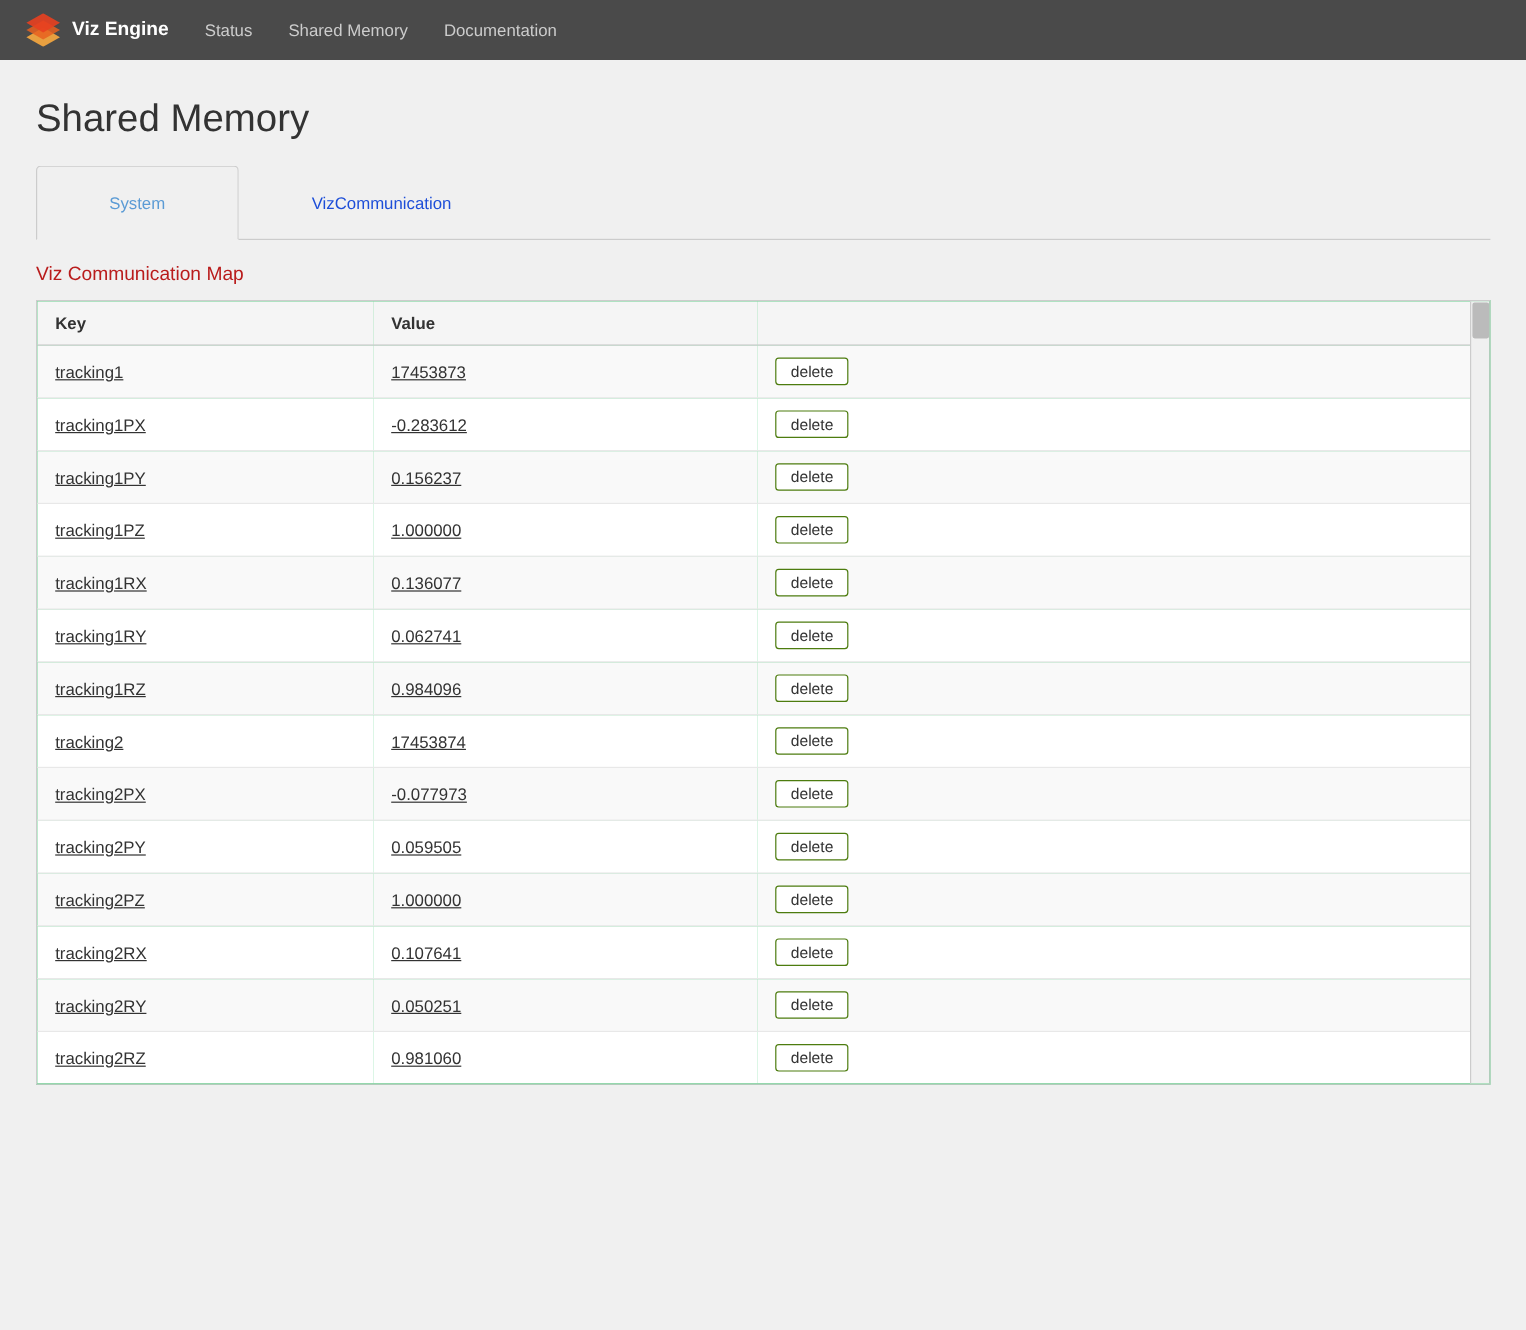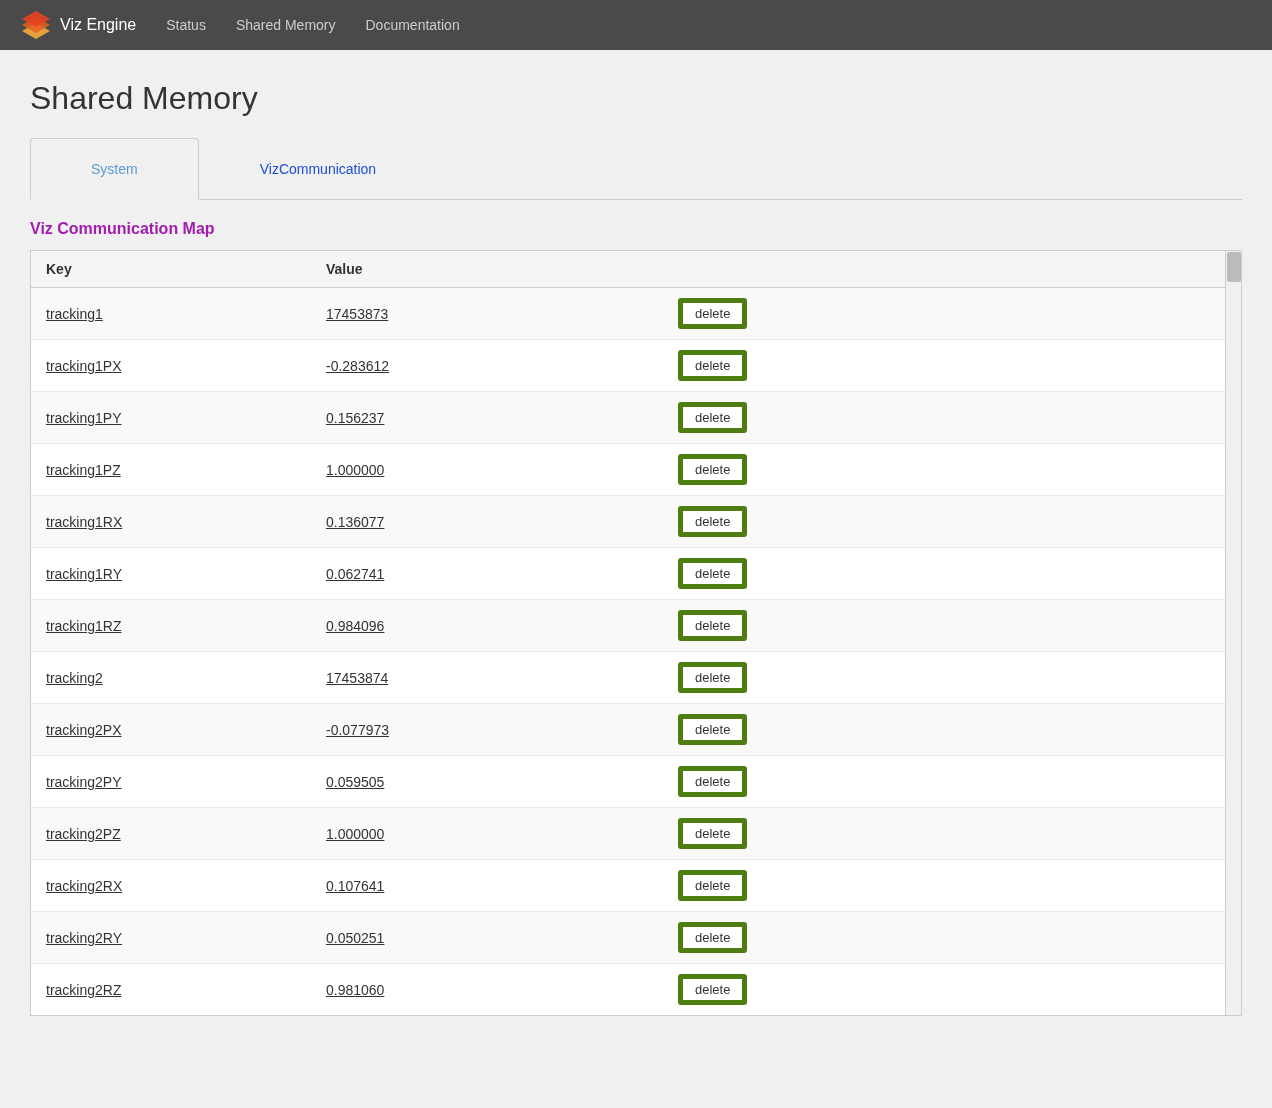--- a/index.html
+++ b/index.html
@@ -33,21 +33,21 @@
     }
 
     .navbar-brand-icon {
       width: 32px;
       height: 28px;
     }
 
     .navbar-brand-text {
       color: #ffffff;
       font-size: 16px;
-      font-weight: normal;
+      font-weight: bold;
     }
 
     .navbar-links {
       display: flex;
       gap: 30px;
     }
 
     .navbar-link {
       color: #cccccc;
       text-decoration: none;
@@ -94,22 +94,22 @@
       border-radius: 4px 4px 0 0;
     }
 
     .tab:not(.active) {
       color: #1d4ed8;
     }
 
     
     .section-title {
       font-size: 16px;
-      font-weight: bold;
-      color: #a21caf;
+      font-weight: normal;
+      color: #b91c1c;
       margin-bottom: 12px;
     }
 
     
     .table-container {
       border: 1px solid #cccccc;
       background-color: #22c55e;
       width: 100%;
       overflow: hidden;
       position: relative;
@@ -149,26 +149,25 @@
       background-color: #f9f9f9;
     }
 
     .data-table tbody tr:nth-child(even) {
       background-color: #ffffff;
     }
 
     .delete-btn {
       padding: 3px 12px;
       background-color: #ffffff;
-      border: 5px solid #4d7c0f;
+      border: 1px solid #4d7c0f;
       border-radius: 3px;
       cursor: pointer;
       font-size: 13px;
       color: #333333;
-      margin-left: 32px;
     }
 
     .key-col {
       width: 280px;
     }
 
     .value-col {
       width: 320px;
     }
 

